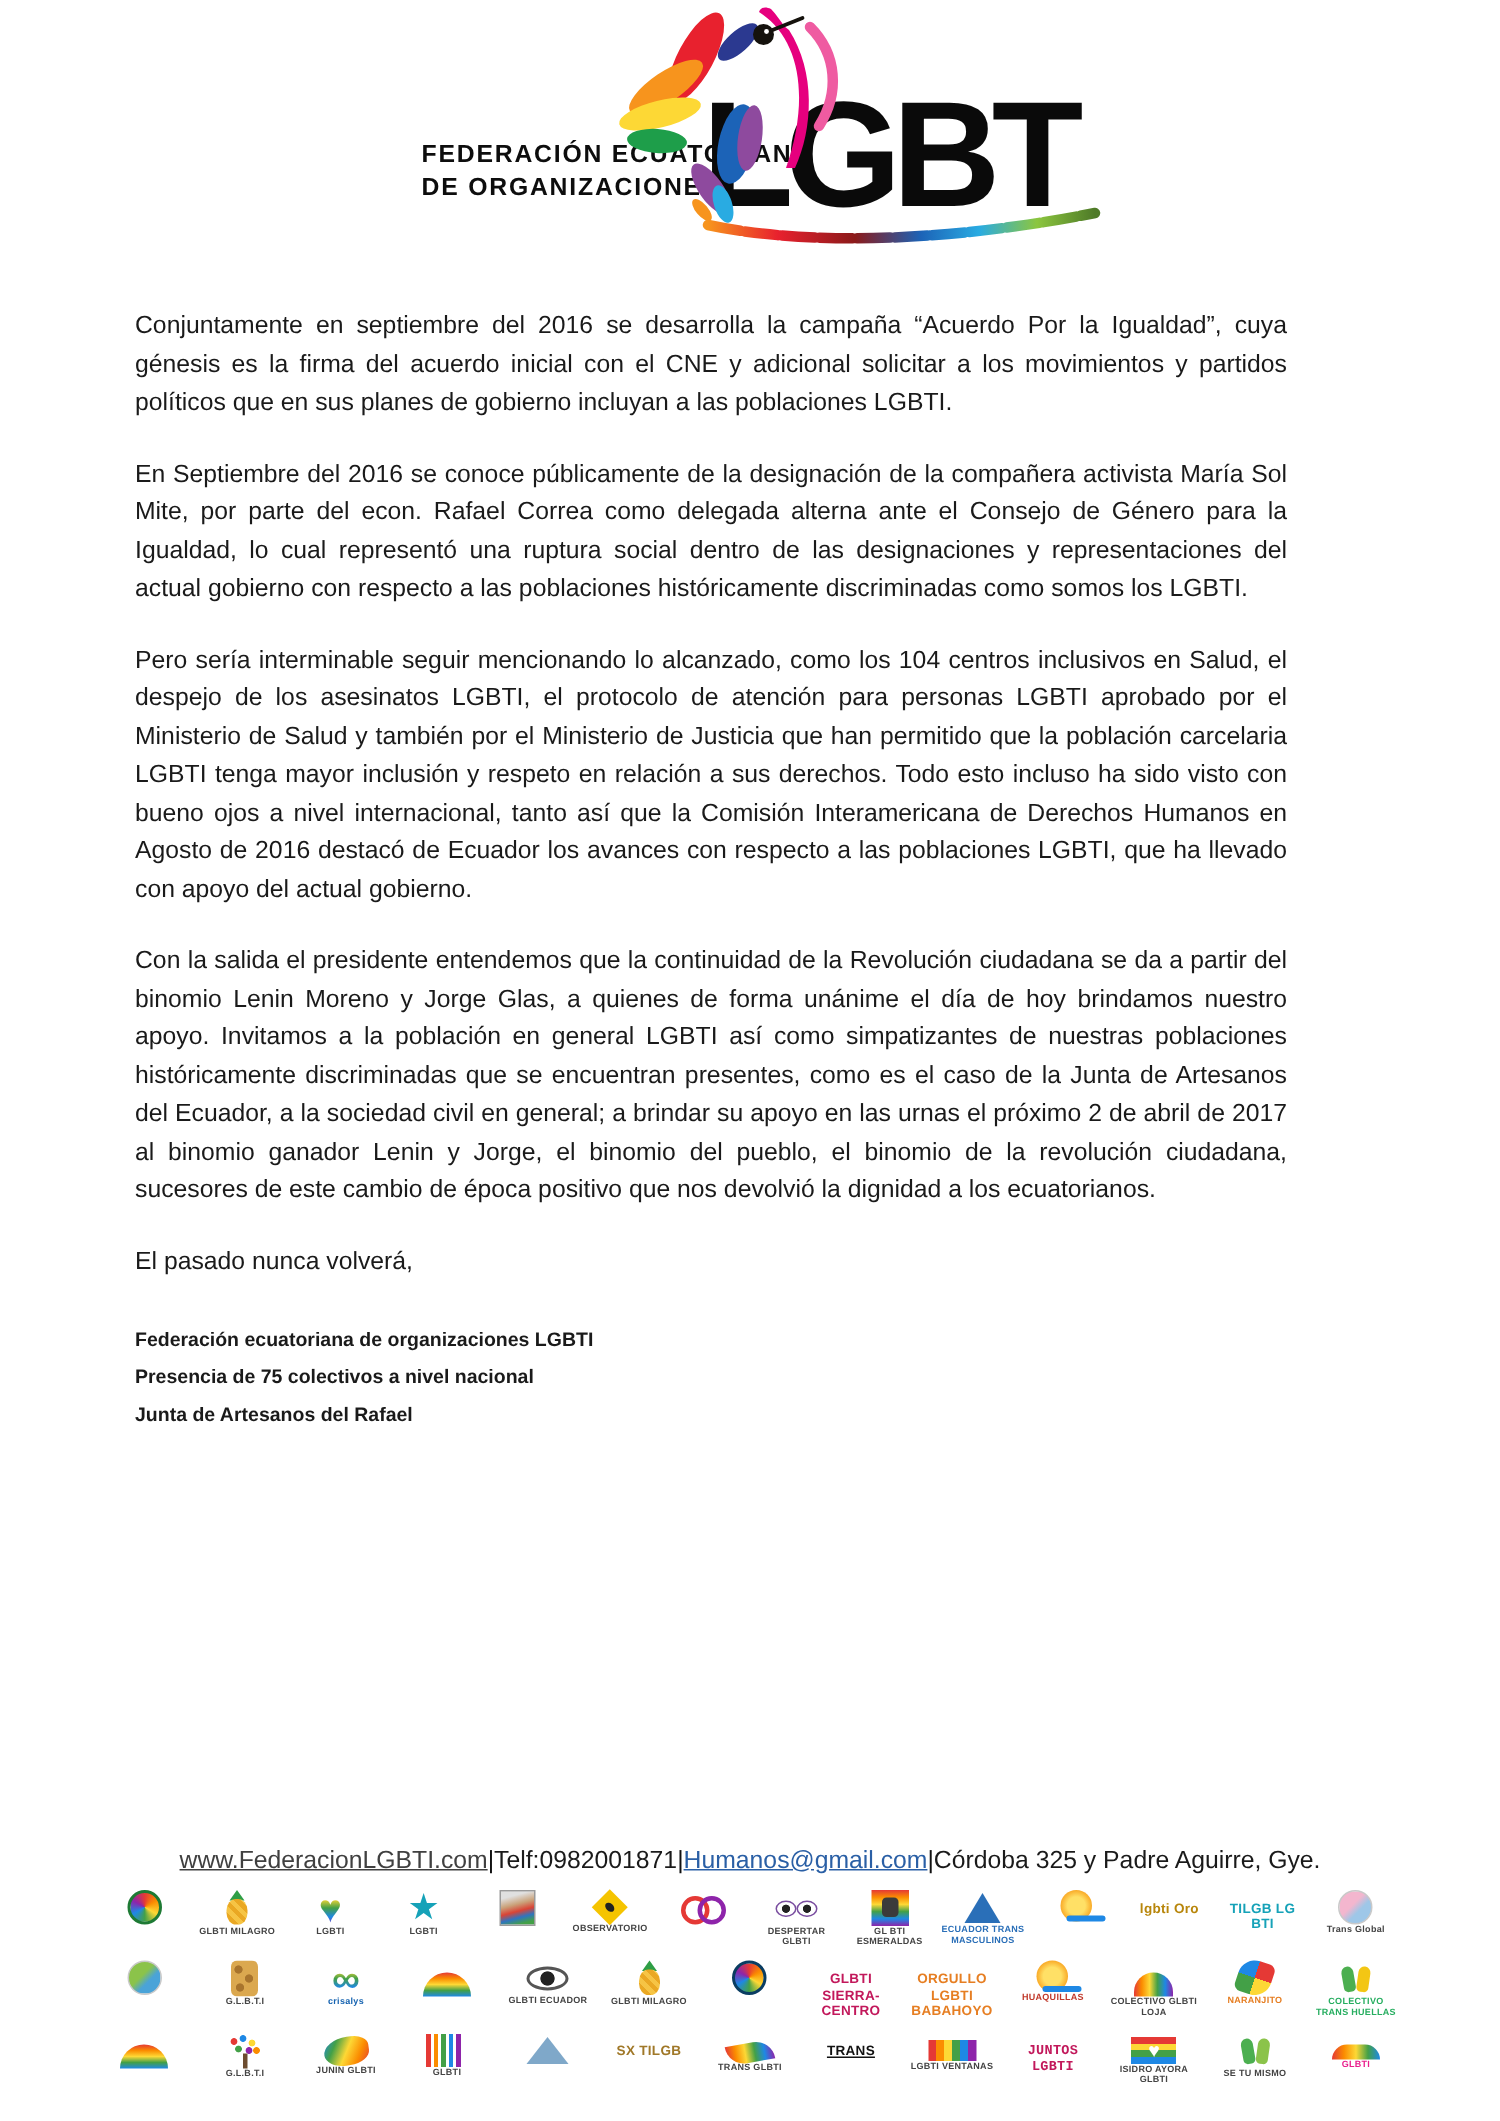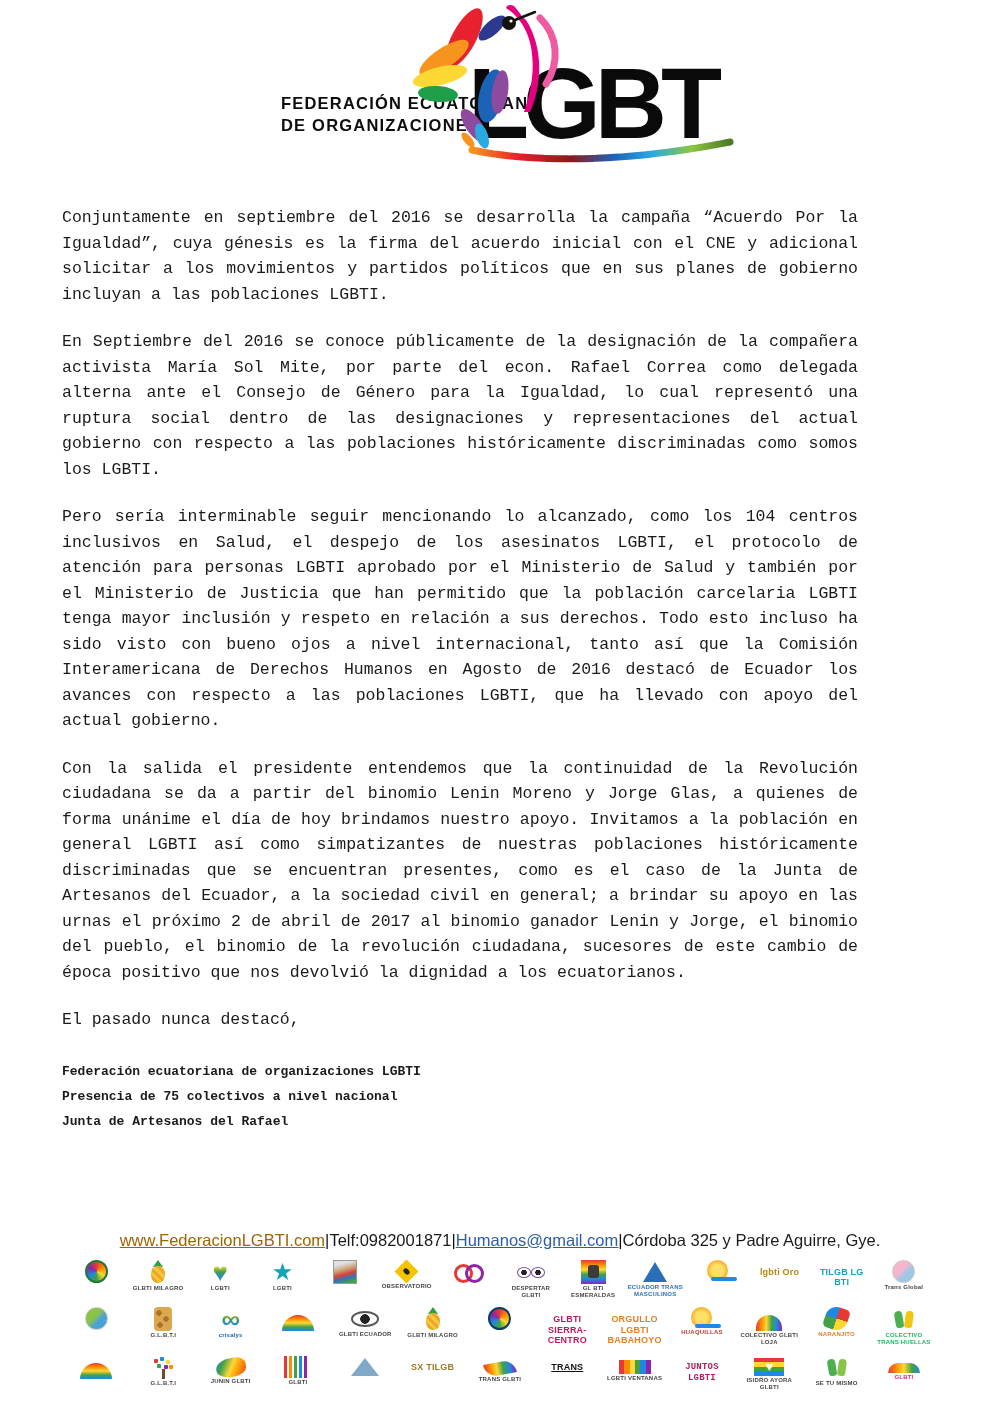--- a/index.html
+++ b/index.html
@@ -9,21 +9,21 @@
   .page { position:relative; width:1000px; height:1414px; margin:0 auto; background:#fff; overflow:hidden; display:flex; flex-direction:column; }
 
   
   .header { position:relative; height:185px; flex:0 0 auto; }
   .org-name { position:absolute; left:281px; top:92px; text-align:left; font-weight:bold; font-size:16.5px; letter-spacing:1.2px; color:#0d0d0d; line-height:1.35; }
   .lgbt-word { position:absolute; left:468px; top:48px; font-size:100px; font-weight:bold; letter-spacing:-6px; line-height:1.1; color:#0a0a0a; z-index:2; }
   .bird-svg { position:absolute; left:388px; top:0; z-index:3; }
   .swoosh-svg { position:absolute; left:468px; top:134px; z-index:4; }
 
   
-  .letter { padding:20px 142px 0 62px; flex:0 0 auto;font-family:Liberation Mono, monospace; }
+  .letter { padding:20px 142px 0 90px; flex:0 0 auto; }
   .letter p { text-align:justify; font-size:16.5px; line-height:25.5px; margin-bottom:22px; }
   .closing-line { font-size:16.5px; line-height:25.5px; margin:12px 0 26px; }
   .signature div { font-weight:bold; font-size:13px; line-height:25px; }
 
   
   .footer-contact { margin-top:auto; flex:0 0 auto; text-align:center; font-size:16.5px; padding:0 40px 6px; }
   .footer-contact a { text-decoration:underline; cursor:pointer; }
   .pipe { color:#111; }
 
   
@@ -130,31 +130,31 @@
       <path d="M4,16 C60,28 150,30 262,8" stroke="url(#rg)" stroke-width="7" fill="none" stroke-linecap="round" stroke-dasharray="22 3"></path>
     </svg>
   </div>
 
   <div class="letter">
     <p>Conjuntamente en septiembre del 2016 se desarrolla la campaña “Acuerdo Por la Igualdad”, cuya génesis es la firma del acuerdo inicial con el CNE y adicional solicitar a los movimientos y partidos políticos que en sus planes de gobierno incluyan a las poblaciones LGBTI.</p>
     <p>En Septiembre del 2016 se conoce públicamente de la designación de la compañera activista María Sol Mite, por parte del econ. Rafael Correa como delegada alterna ante el Consejo de Género para la Igualdad, lo cual representó una ruptura social dentro de las designaciones y representaciones del actual gobierno con respecto a las poblaciones históricamente discriminadas como somos los LGBTI.</p>
     <p>Pero sería interminable seguir mencionando lo alcanzado, como los 104 centros inclusivos en Salud, el despejo de los asesinatos LGBTI, el protocolo de atención para personas LGBTI aprobado por el Ministerio de Salud y también por el Ministerio de Justicia que han permitido que la población carcelaria LGBTI tenga mayor inclusión y respeto en relación a sus derechos. Todo esto incluso ha sido visto con bueno ojos a nivel internacional, tanto así que la Comisión Interamericana de Derechos Humanos en Agosto de 2016 destacó de Ecuador los avances con respecto a las poblaciones LGBTI, que ha llevado con apoyo del actual gobierno.</p>
     <p>Con la salida el presidente entendemos que la continuidad de la Revolución ciudadana se da a partir del binomio Lenin Moreno y Jorge Glas, a quienes de forma unánime el día de hoy brindamos nuestro apoyo. Invitamos a la población en general LGBTI así como simpatizantes de nuestras poblaciones históricamente discriminadas que se encuentran presentes, como es el caso de la Junta de Artesanos del Ecuador, a la sociedad civil en general; a brindar su apoyo en las urnas el próximo 2 de abril de 2017 al binomio ganador Lenin y Jorge, el binomio del pueblo, el binomio de la revolución ciudadana, sucesores de este cambio de época positivo que nos devolvió la dignidad a los ecuatorianos.</p>
 
-    <div class="closing-line">El pasado nunca destacó,</div>
+    <div class="closing-line">El pasado nunca volverá,</div>
 
     <div class="signature">
       <div>Federación ecuatoriana de organizaciones LGBTI</div>
       <div>Presencia de 75 colectivos a nivel nacional</div>
       <div>Junta de Artesanos del Rafael</div>
     </div>
   </div>
 
   <div class="footer-contact">
-    <a style="color: #a16207;">www.FederacionLGBTI.com</a><span class="pipe">|</span><span>Telf:0982001871</span><span class="pipe">|</span><a style="color: rgb(42, 95, 165);">Humanos@gmail.com</a><span class="pipe">|</span><span>Córdoba 325 y Padre Aguirre, Gye.</span>
+    <a style="color: #404040;">www.FederacionLGBTI.com</a><span class="pipe">|</span><span>Telf:0982001871</span><span class="pipe">|</span><a style="color: rgb(42, 95, 165);">Humanos@gmail.com</a><span class="pipe">|</span><span>Córdoba 325 y Padre Aguirre, Gye.</span>
   </div>
 
   <div class="logo-wall">
       <div class="logo-row">
         <div class="logo-tile">
           <div class="g circle" style="--c1: #1e7a34;"></div>
           <div class="logo-label"></div>
         </div>
         <div class="logo-tile">
           <div class="g pineapple"></div>

